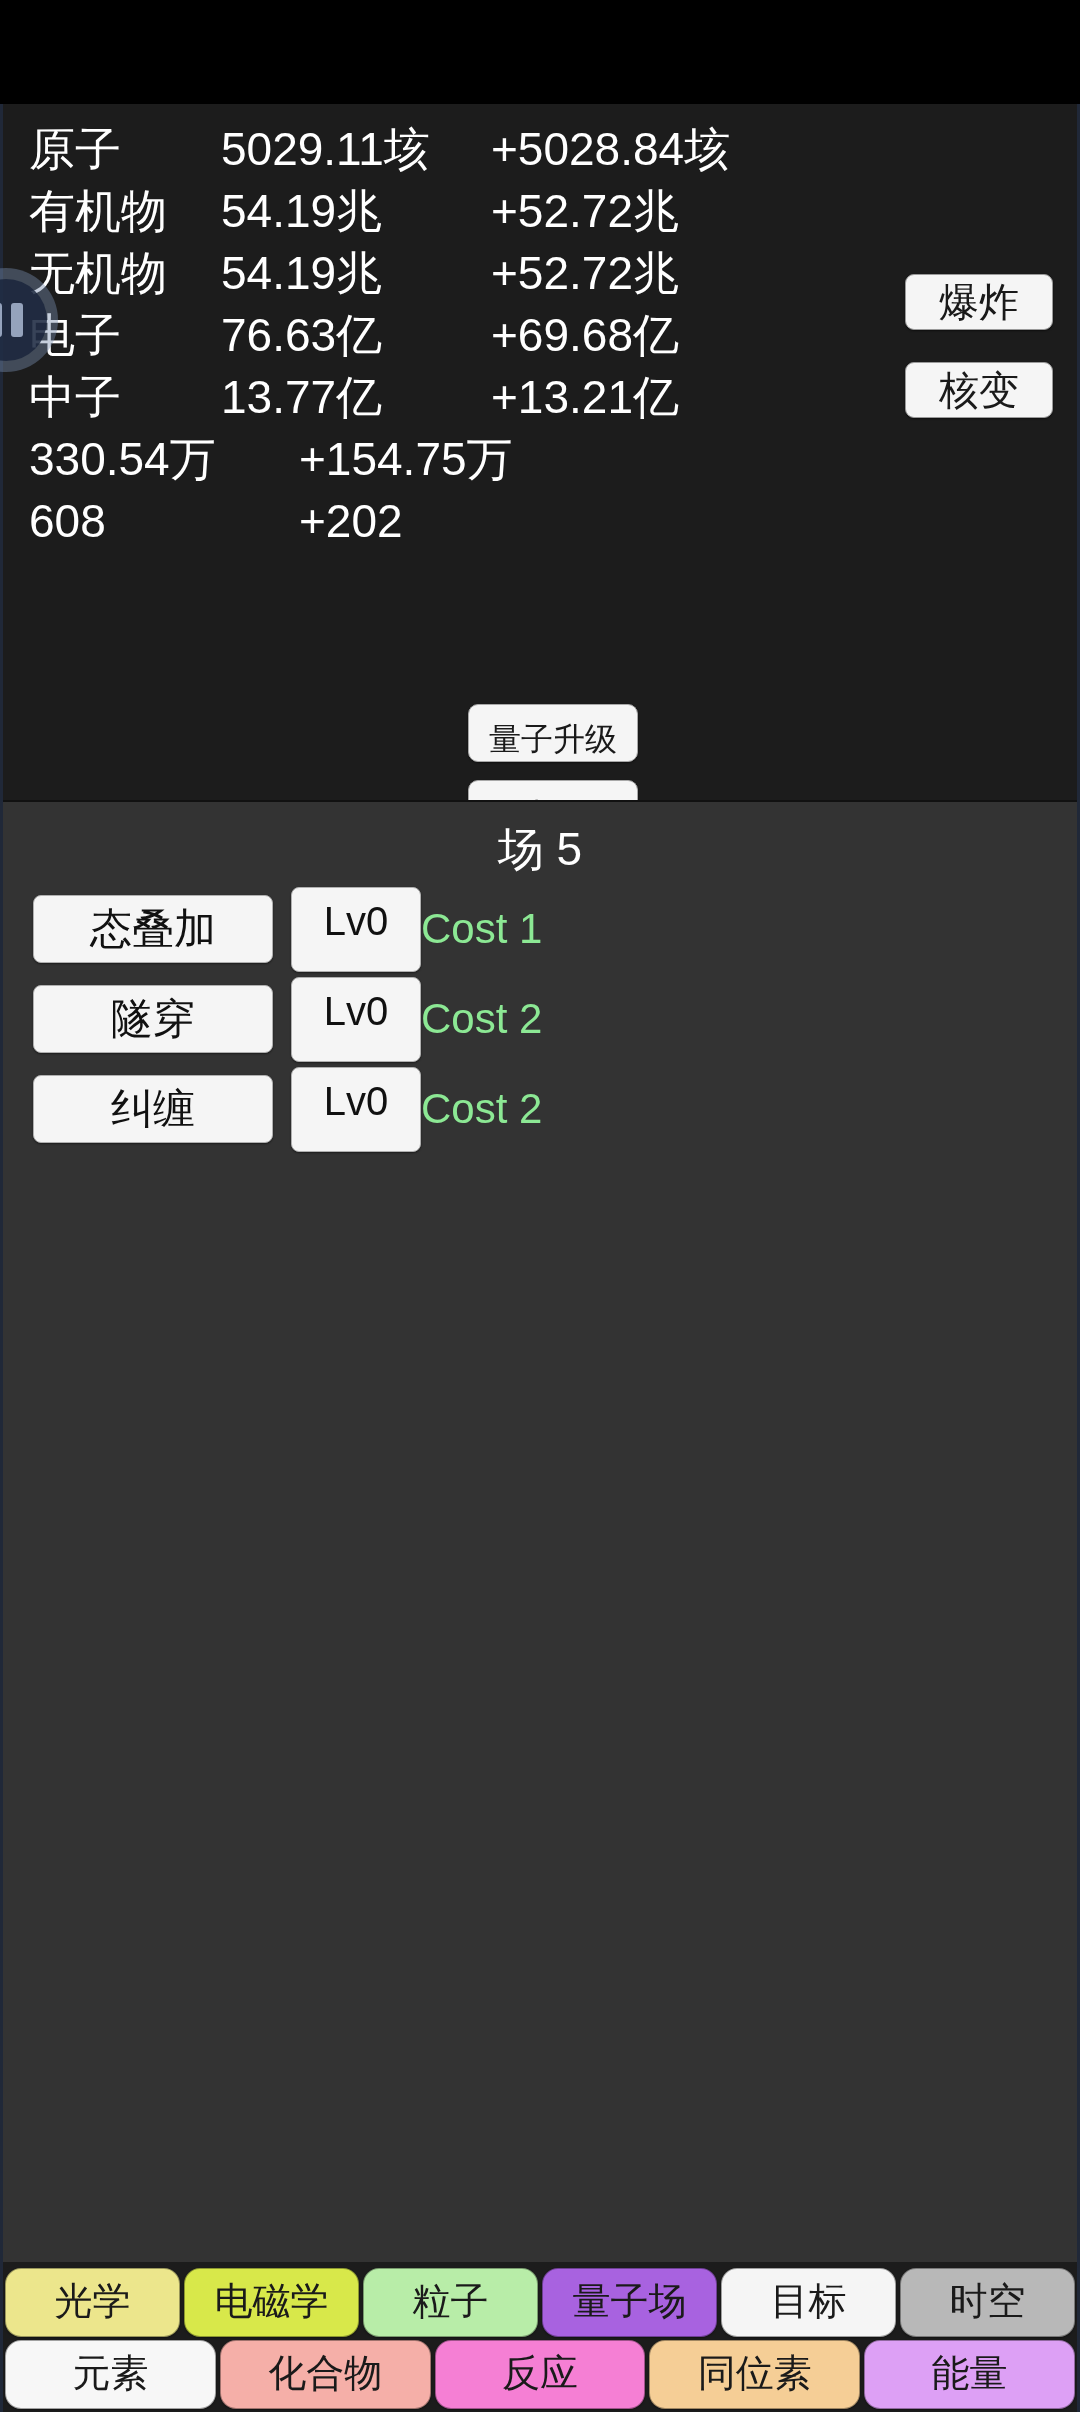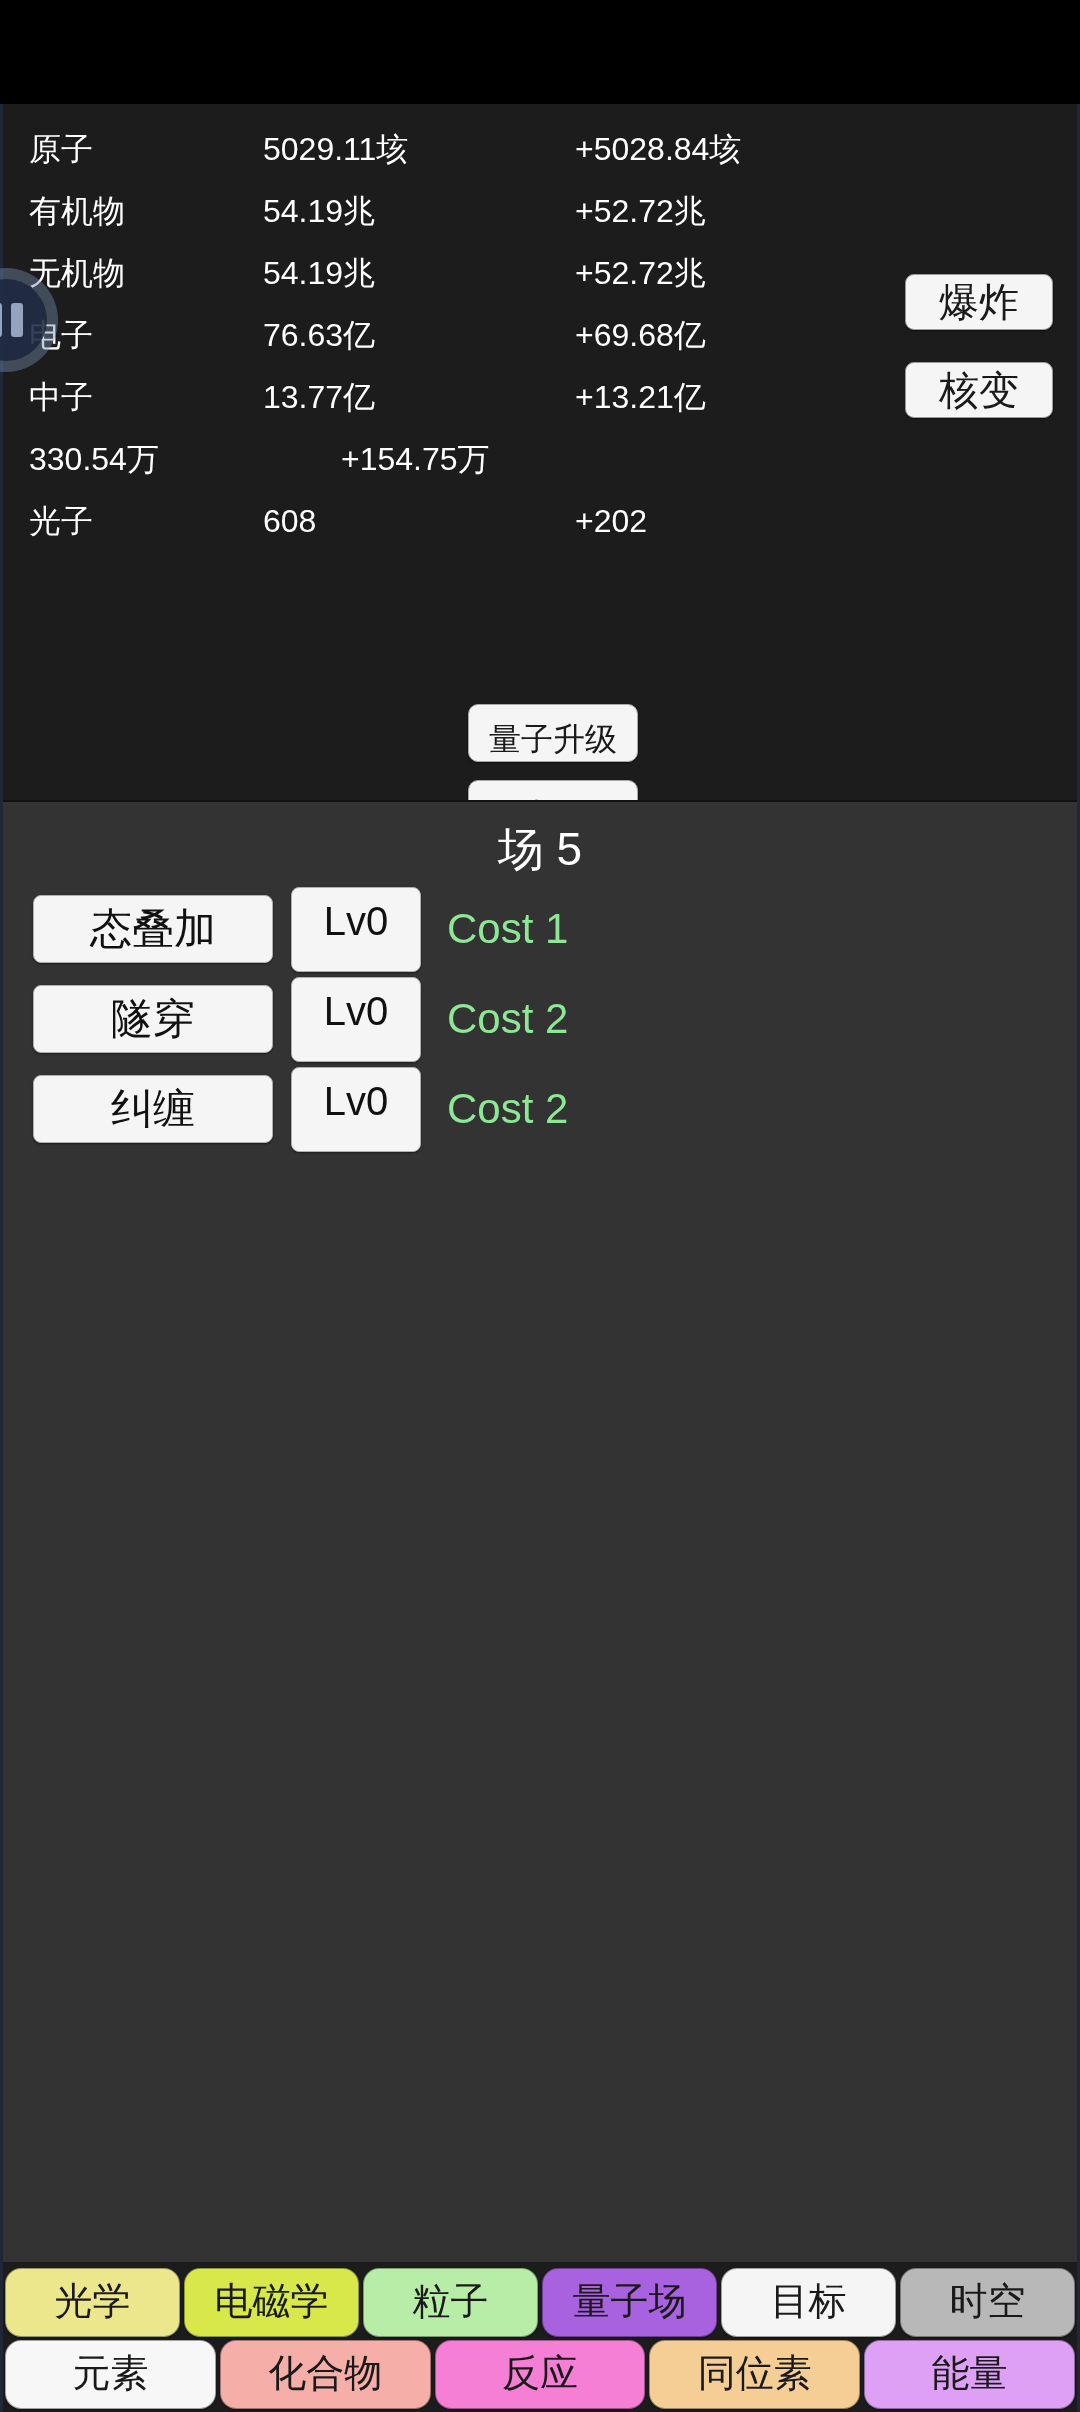--- a/index.html
+++ b/index.html
@@ -43,24 +43,23 @@
   .res-rows {
     position:absolute;
     top:14px; left:26px;
     width:800px;
   }
   .res-row {
     display:flex;
     align-items:baseline;
     height:62px;
     color:#ffffff;
-    font-size:32px;
+    font-size:46px;
     line-height:62px;
     white-space:nowrap;
-    gap:42px;
   }
   .res-name { width:192px; flex:0 0 192px; }
   .res-amount { width:270px; flex:0 0 270px; }
   .res-rate { flex:0 0 auto; text-align:left; }
 
   
   .capital-row {
     position:absolute;
     left:12px; top:598px;
     display:flex; align-items:center;
@@ -170,21 +169,20 @@
     background:#f5f5f5;
     border:1px solid #b0b0b0;
     border-radius:8px;
     color:#111;
     font-size:40px;
     line-height:66px;
     text-align:center;
     box-shadow:0 1px 2px rgba(0,0,0,.45);
   }
   .up-cost {
-    margin-left:26px;
     color:#8ce894;
     font-size:42px;
     line-height:68px;
     white-space:nowrap;
   }
 
   
   .bottom-tabs {
     position:absolute;
     left:0; bottom:0;
@@ -272,21 +270,20 @@
         <div class="res-row">
           <span class="res-name">中子</span>
           <span class="res-amount">13.77亿</span>
           <span class="res-rate">+13.21亿</span>
         </div>
         <div class="res-row">
           <span class="res-amount">330.54万</span>
           <span class="res-rate">+154.75万</span>
         </div>
         <div class="res-row">
-          <span class="res-name">光子</span>
           <span class="res-amount">608</span>
           <span class="res-rate">+202</span>
         </div>
       </div>
 
       <div class="capital-row">
         <svg class="gear-icon" viewBox="0 0 64 64">
           <path fill="#cfcfcf" stroke="#efefef" stroke-width="1.5" d="M32 4l4.5 6.6 7.7-2.4 1.5 8 8 1.5-2.4 7.7L58 32l-6.7 4.6 2.4 7.7-8 1.5-1.5 8-7.7-2.4L32 58l-4.5-6.6-7.7 2.4-1.5-8-8-1.5 2.4-7.7L6 32l6.7-4.6-2.4-7.7 8-1.5 1.5-8 7.7 2.4z"></path>
           <circle cx="32" cy="32" r="9.5" fill="#1c1c1c" stroke="#e8e8e8" stroke-width="2"></circle>
         </svg>

